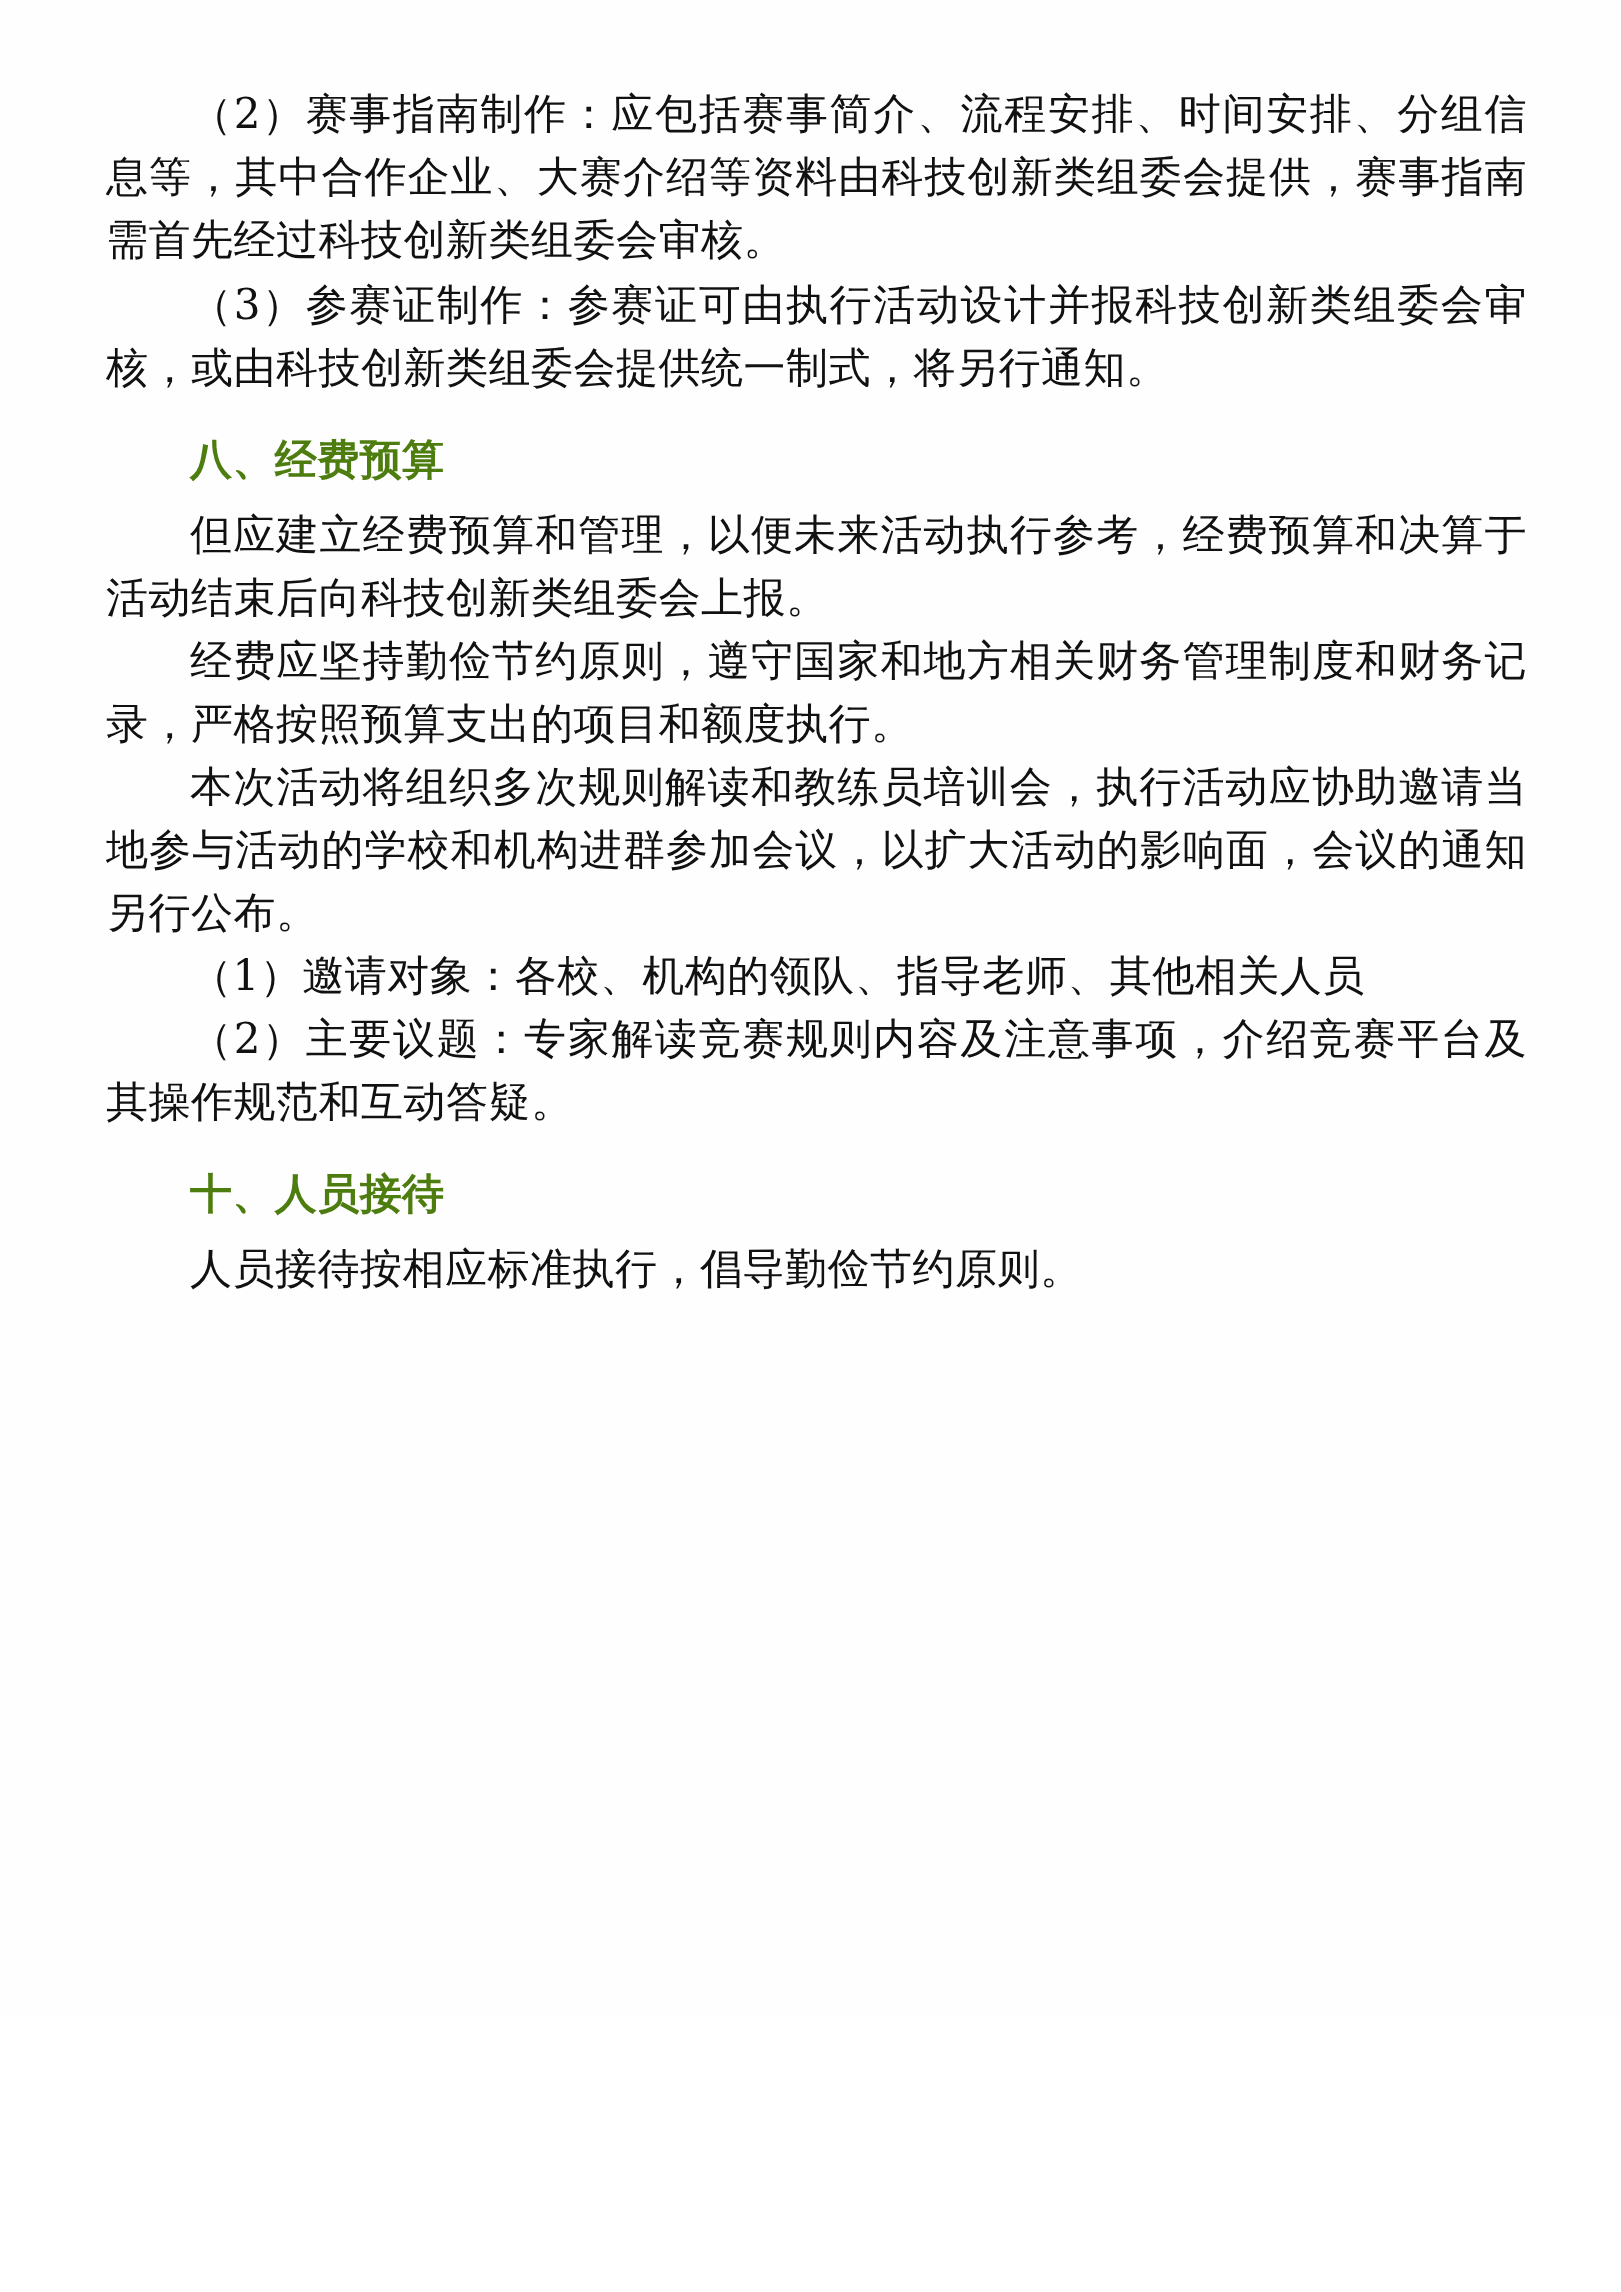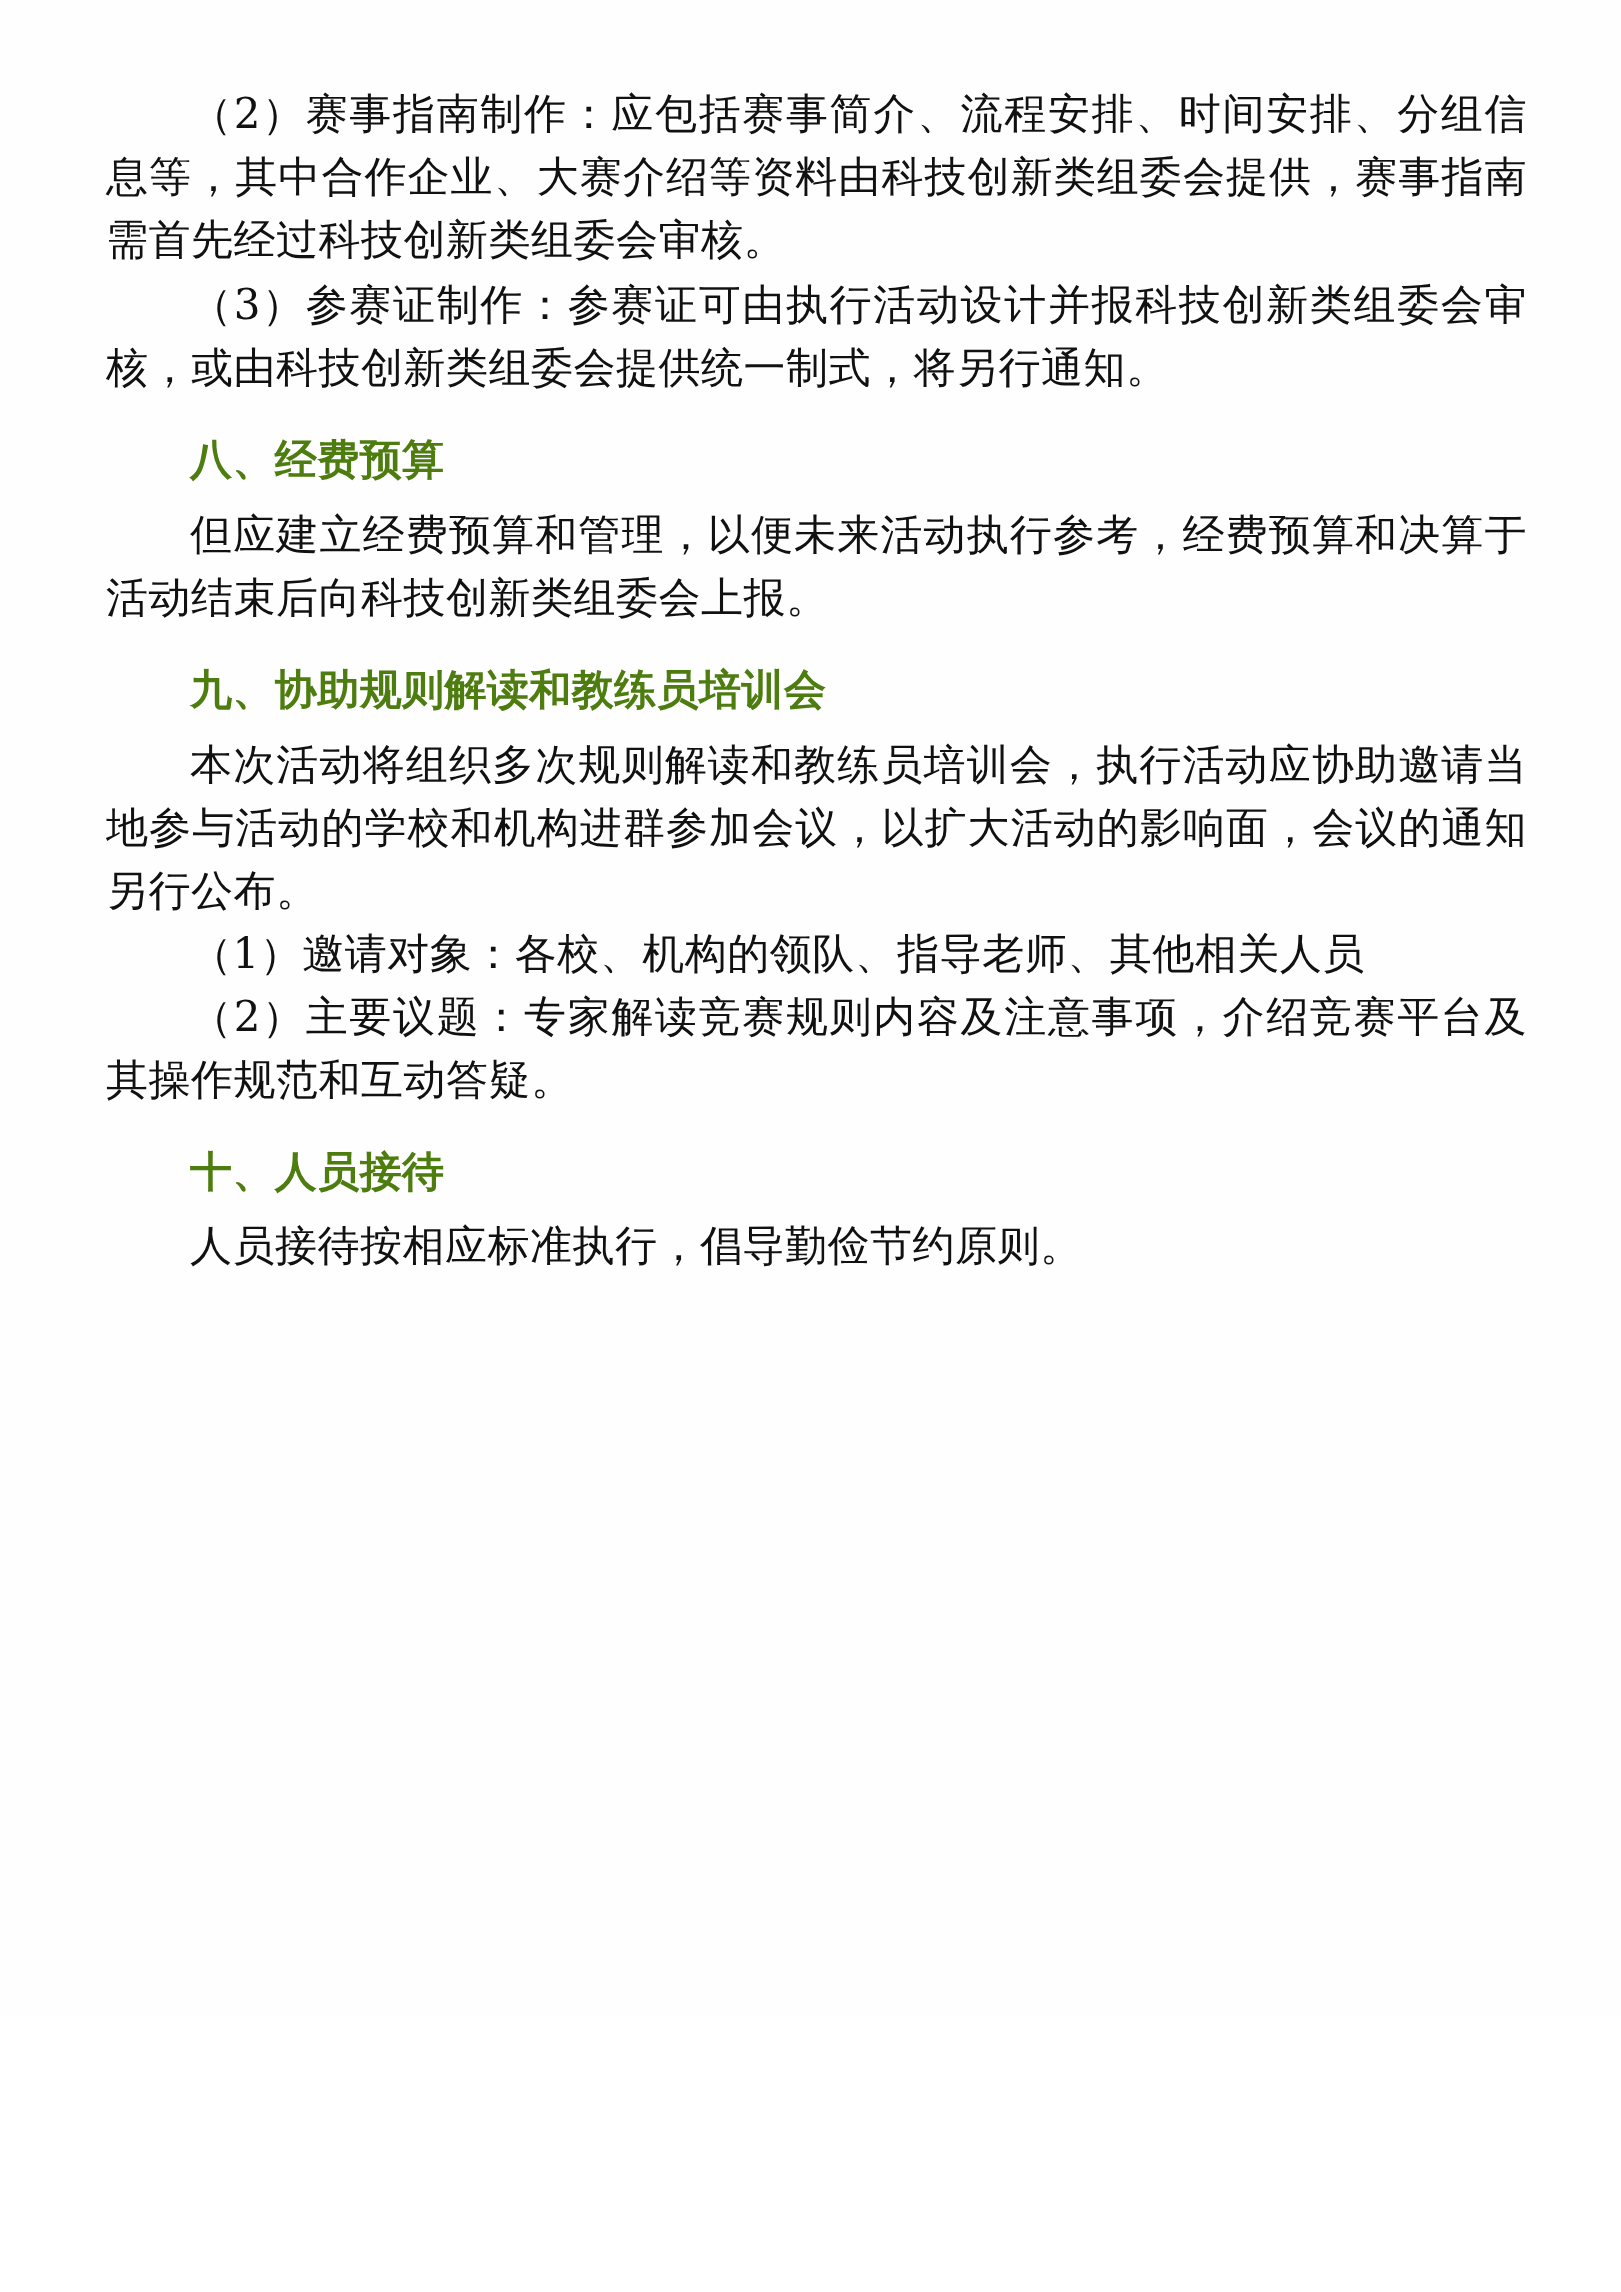--- a/index.html
+++ b/index.html
@@ -72,22 +72,22 @@
 
     <p class="para">（2）赛事指南制作：应包括赛事简介、流程安排、时间安排、分组信息等，其中合作企业、大赛介绍等资料由科技创新类组委会提供，赛事指南需首先经过科技创新类组委会审核。</p>
 
     <p class="para">（3）参赛证制作：参赛证可由执行活动设计并报科技创新类组委会审核，或由科技创新类组委会提供统一制式，将另行通知。</p>
 
     <h2 class="heading">八、经费预算</h2>
 
 
     <p class="para tight">但应建立经费预算和管理，以便未来活动执行参考，经费预算和决算于活动结束后向科技创新类组委会上报。</p>
 
+    <p class="para tight">经费应坚持勤俭节约原则，遵守国家和地方相关财务管理制度和财务记录，严格按照预算支出的项目和额度执行。</p>
 
-    <h2 class="heading">九、协助规则解读和教练员培训会</h2>
 
     <p class="para tight">本次活动将组织多次规则解读和教练员培训会，执行活动应协助邀请当地参与活动的学校和机构进群参加会议，以扩大活动的影响面，会议的通知另行公布。</p>
 
     <p class="para tight">（1）邀请对象：各校、机构的领队、指导老师、其他相关人员</p>
 
     <p class="para tight">（2）主要议题：专家解读竞赛规则内容及注意事项，介绍竞赛平台及其操作规范和互动答疑。</p>
 
     <h2 class="heading">十、人员接待</h2>
 
     <p class="para tight">人员接待按相应标准执行，倡导勤俭节约原则。</p>

